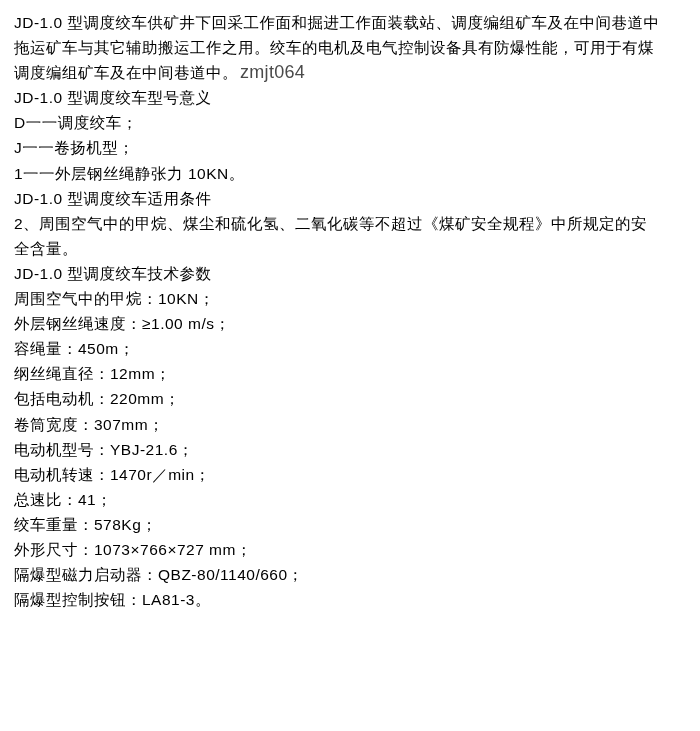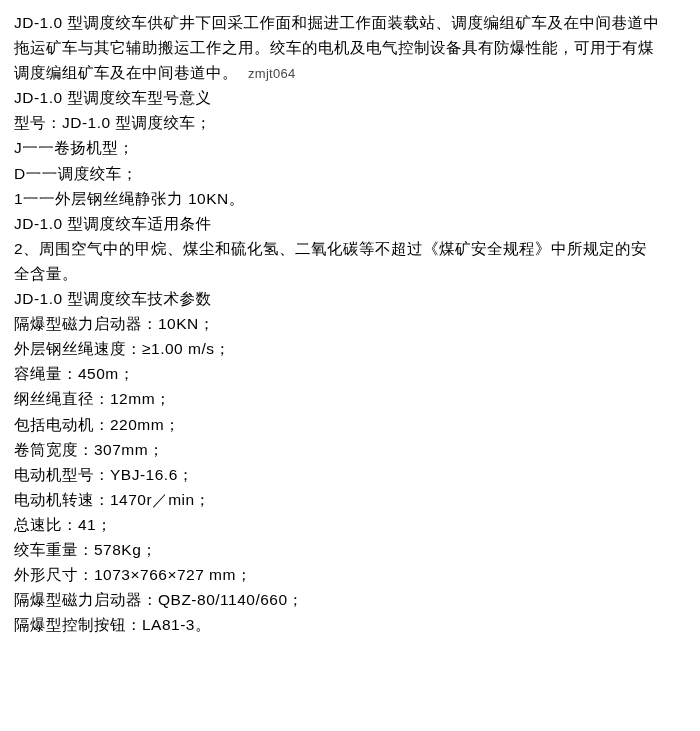--- a/index.html
+++ b/index.html
@@ -23,52 +23,51 @@
     padding: 0;
     height: 25.1px;
     line-height: 25.1px;
     font-size: 15.5px;
     letter-spacing: 0.5px;
     white-space: nowrap;
     color: #000000;
   }
   .watermark {
     color: #4a4a4a;
-    font-size: 13px;
+    font-size: 18px;
     letter-spacing: 0.3px;
-    margin-left: 10px;
+    margin-left: 2px;
   }
 </style>
 </head>
 <body>
 
 <div class="doc">
 
   <p class="line">JD-1.0 型调度绞车供矿井下回采工作面和掘进工作面装载站、调度编组矿车及在中间巷道中</p>
   <p class="line">拖运矿车与其它辅助搬运工作之用。绞车的电机及电气控制设备具有防爆性能，可用于有煤</p>
   <p class="line"><span>调度编组矿车及在中间巷道中。</span><span class="watermark">zmjt064</span></p>
 
   <p class="line">JD-1.0 型调度绞车型号意义</p>
-  <p class="line">型号：JD-1.0 型调度绞车；</p>
+  <p class="line">D一一调度绞车；</p>
   <p class="line">J一一卷扬机型；</p>
-  <p class="line">D一一调度绞车；</p>
   <p class="line">1一一外层钢丝绳静张力 10KN。</p>
 
   <p class="line">JD-1.0 型调度绞车适用条件</p>
   <p class="line">2、周围空气中的甲烷、煤尘和硫化氢、二氧化碳等不超过《煤矿安全规程》中所规定的安</p>
   <p class="line">全含量。</p>
 
   <p class="line">JD-1.0 型调度绞车技术参数</p>
-  <p class="line">隔爆型磁力启动器：10KN；</p>
+  <p class="line">周围空气中的甲烷：10KN；</p>
   <p class="line">外层钢丝绳速度：≥1.00 m/s；</p>
   <p class="line">容绳量：450m；</p>
   <p class="line">纲丝绳直径：12mm；</p>
   <p class="line">包括电动机：220mm；</p>
   <p class="line">卷筒宽度：307mm；</p>
-  <p class="line">电动机型号：YBJ-16.6；</p>
+  <p class="line">电动机型号：YBJ-21.6；</p>
   <p class="line">电动机转速：1470r／min；</p>
   <p class="line">总速比：41；</p>
   <p class="line">绞车重量：578Kg；</p>
   <p class="line">外形尺寸：1073×766×727 mm；</p>
   <p class="line">隔爆型磁力启动器：QBZ-80/1140/660；</p>
   <p class="line">隔爆型控制按钮：LA81-3。</p>
 
 </div>
 
 </body></html>

